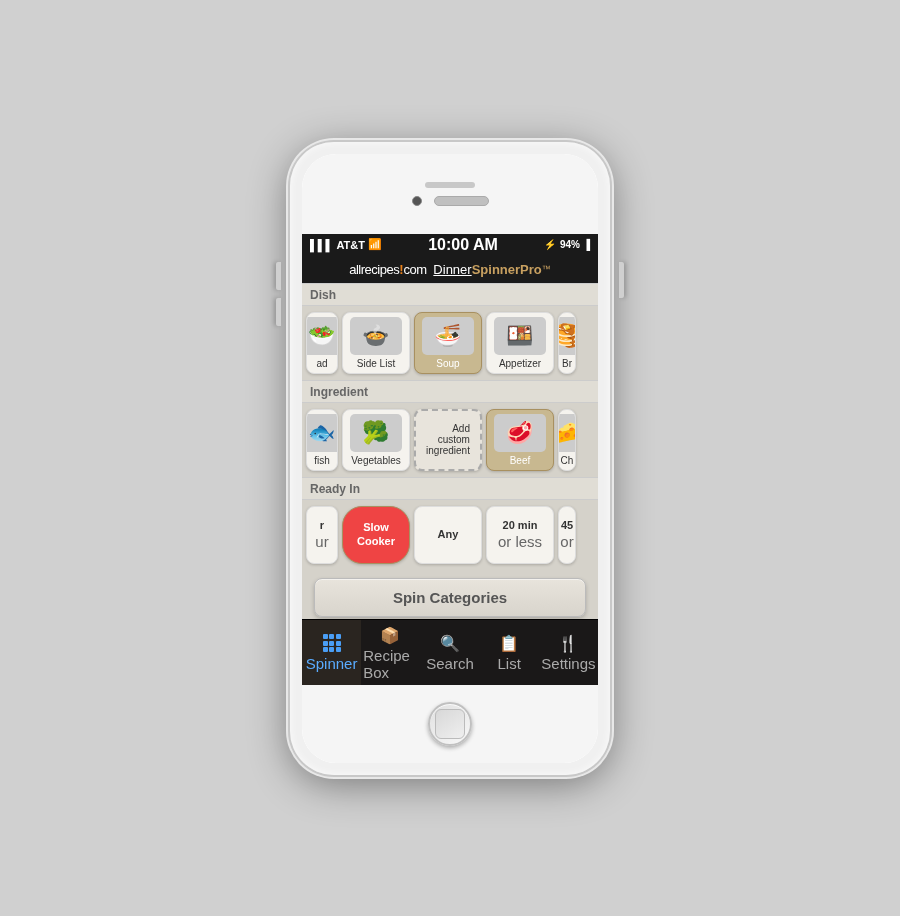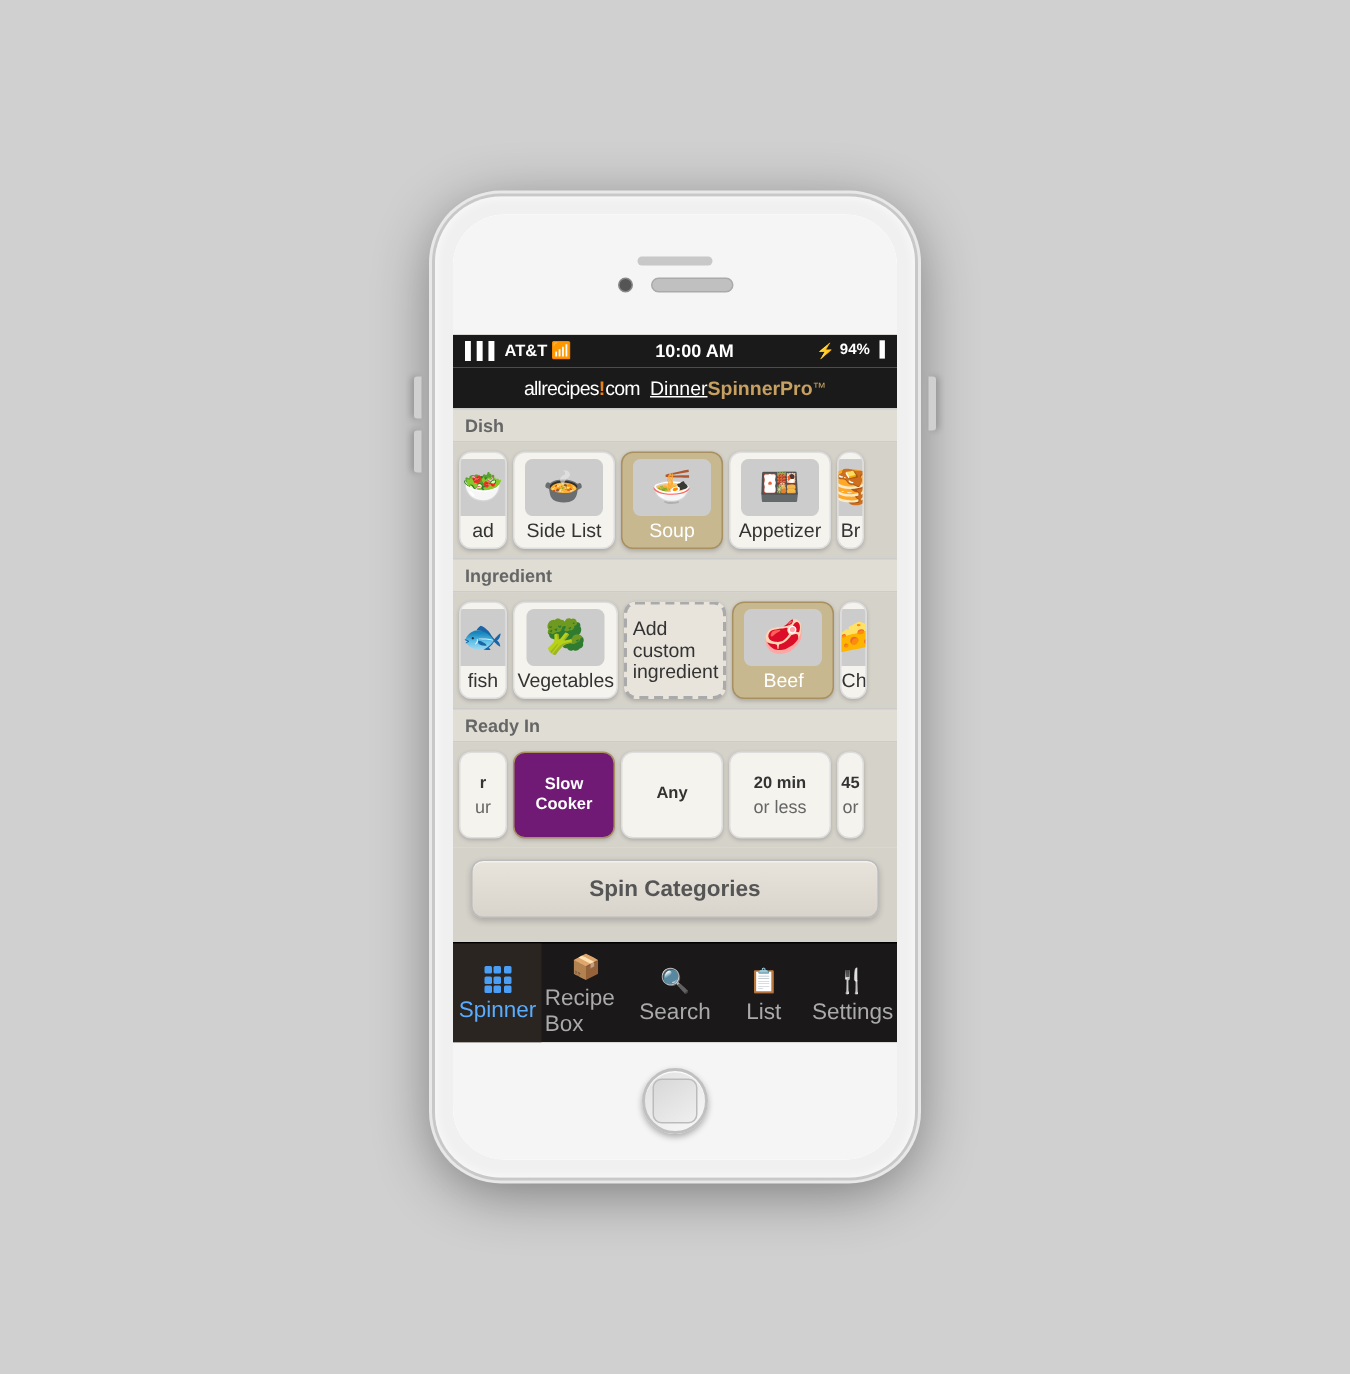--- a/index.html
+++ b/index.html
@@ -84,21 +84,21 @@
       color: white;
       font-size: 11px;
       font-weight: 600;
       height: 22px;
       display: flex;
       align-items: center;
       justify-content: space-between;
       padding: 0 8px;
     }
     .status-left { display: flex; align-items: center; gap: 3px; }
-    .status-center { font-size: 12px; font-weight: 700; }
+    .status-center { font-size: 16px; font-weight: 700; }
     .status-right { display: flex; align-items: center; gap: 3px; font-size: 10px; }
 
     
     .app-header {
       background: #1a1a1a;
       color: white;
       padding: 6px 10px;
       font-size: 13px;
       display: flex;
       align-items: center;
@@ -151,23 +151,23 @@
       height: 38px;
       border-radius: 5px;
       overflow: hidden;
       margin-bottom: 3px;
       background: #ccc;
       display: flex;
       align-items: center;
       justify-content: center;
     }
     .category-name {
-      font-size: 13px;
+      font-size: 10px;
       color: #333;
-      text-align: left;
+      text-align: right;
       font-weight: 500;
       line-height: 1.1;
     }
     .category-item.selected .category-name { color: #fff; }
 
     
     .food-emoji { font-size: 22px; line-height: 1; }
 
     
     .add-custom {
@@ -199,42 +199,43 @@
       box-shadow: 0 1px 3px rgba(0,0,0,0.2);
       display: flex;
       flex-direction: column;
       align-items: center;
       justify-content: center;
       padding: 8px 4px;
       cursor: pointer;
       min-height: 58px;
     }
     .ready-item.selected {
-      background: #701a75;
+      background: #ef4444;
       border-color: #a89060;
+      border-radius: 20px;
     }
     .ready-name {
       font-size: 11px;
       color: #333;
       text-align: center;
       font-weight: 600;
       line-height: 1.25;
     }
     .ready-item.selected .ready-name { color: #fff; }
     .ready-sub {
-      font-size: 12px;
+      font-size: 15px;
       color: #666;
       text-align: right;
       margin-top: 1px;
     }
 
     
     .spin-section {
       background: #d5d2ca;
-      padding: 8px 12px 16px;
+      padding: 8px 12px 2px;
     }
     .spin-btn {
       width: 100%;
       background: linear-gradient(180deg, #e8e4dc 0%, #d8d4cc 100%);
       border: 1px solid #bbb;
       border-radius: 8px;
       padding: 10px;
       font-size: 15px;
       font-weight: 600;
       color: #555;

